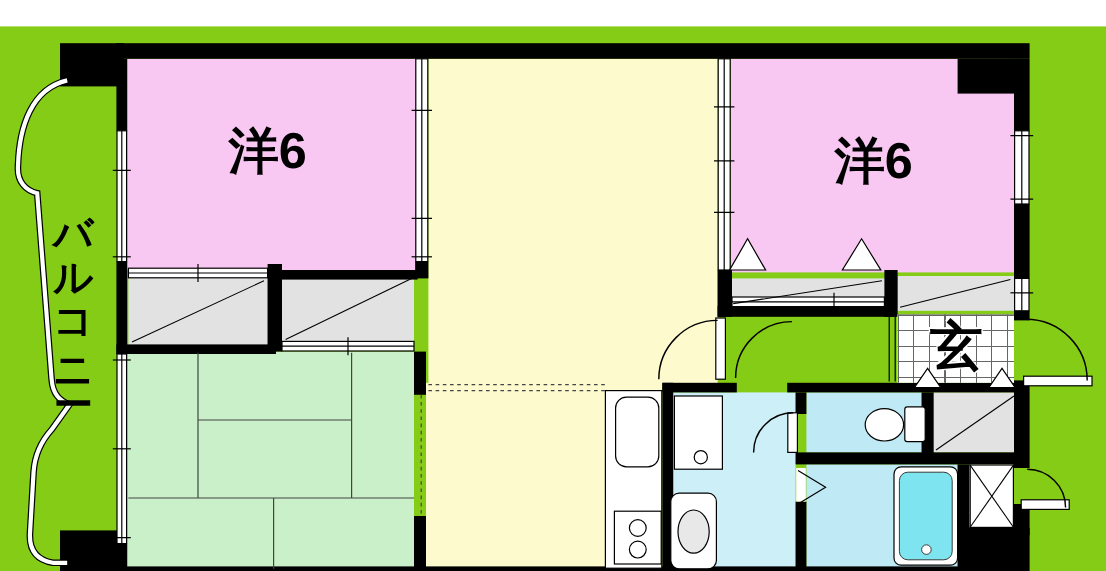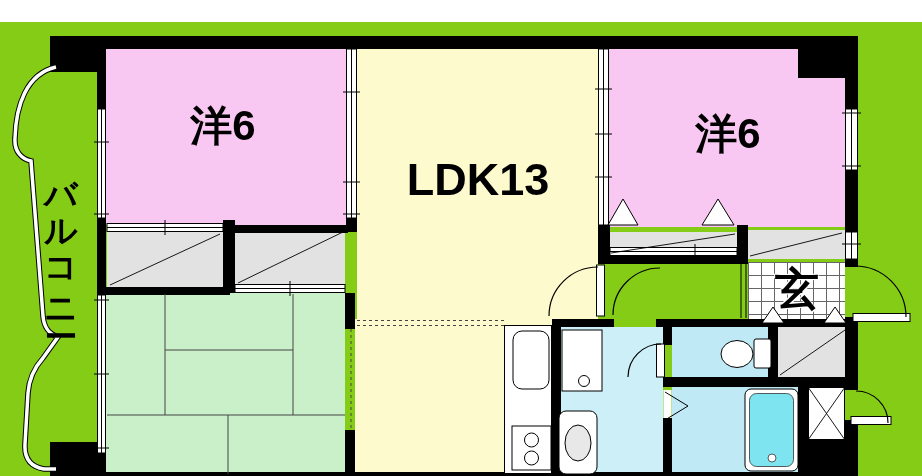--- a/index.html
+++ b/index.html
@@ -198,18 +198,17 @@
     </g>
 
     <g>
       <rect x="745" y="367" width="53" height="82" rx="6" fill="#fff" stroke="#000" stroke-width="1"></rect>
       <rect x="749.5" y="371.5" width="44" height="73" rx="7" fill="#7ee4ef" stroke="#333" stroke-width="0.8"></rect>
       <circle cx="772" cy="436" r="4" fill="#fff" stroke="#333" stroke-width="0.8"></circle>
     </g>
   </svg>
 
   <div class="lbl" style="left:223px;top:104px;font-size:42px;">洋6</div>
-  <div class="lbl" style="left:478px;top:157px;font-size:45px;">LDK13</div>
   <div class="lbl" style="left:728px;top:112px;font-size:42px;">洋6</div>
   <div class="lbl halo" style="left:797px;top:267px;font-size:44px;">玄</div>
   <div class="lbl-v" style="left:45px;top:135px;height:215px;font-size:33px;">バルコニー</div>
 
 </div>
 
 </body></html>

